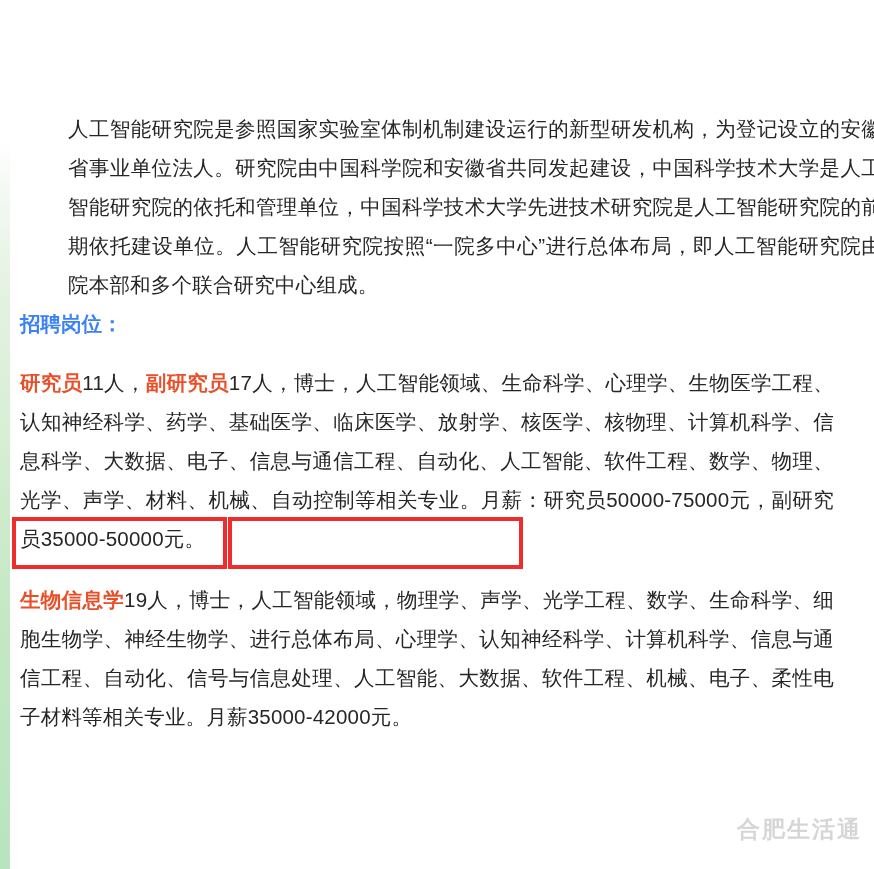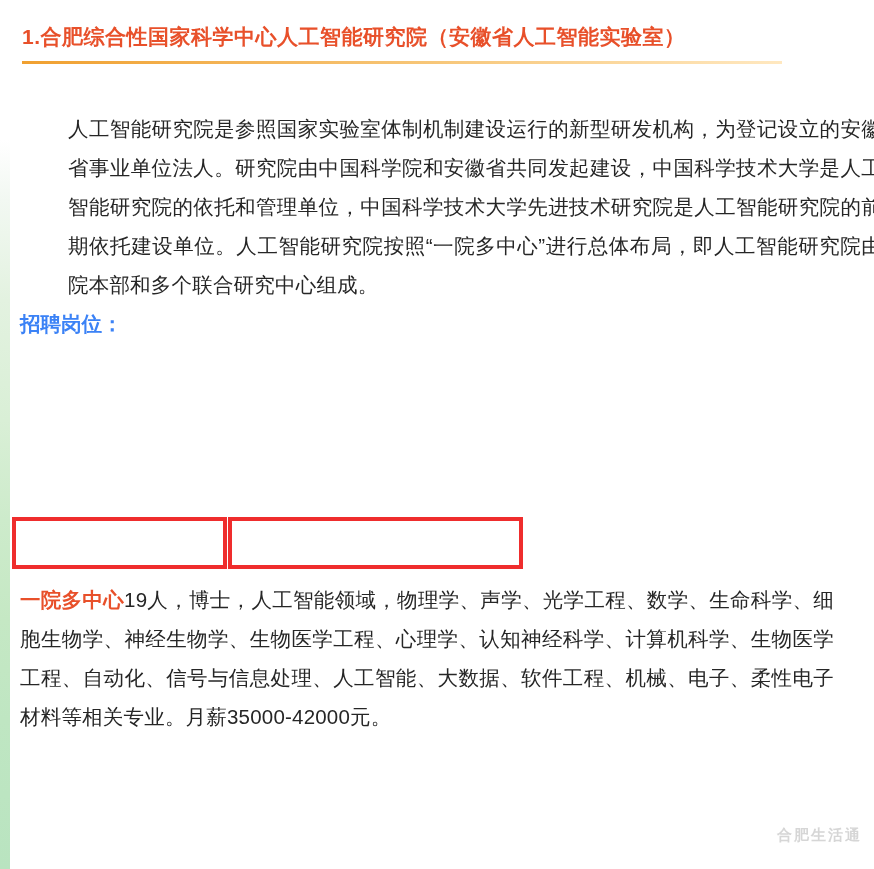--- a/index.html
+++ b/index.html
@@ -116,49 +116,46 @@
     top: 517px;
     width: 295px;
     height: 52px;
   }
 
   
   .watermark {
     position: absolute;
     right: 12px;
     bottom: 24px;
-    font-size: 15px;
+    font-size: 23px;
     font-weight: bold;
     color: #cfcfcf;
     letter-spacing: 2px;
     opacity: 0.85;
     user-select: none;
   }
 </style>
 </head>
 <body>
 
 <div class="left-stripe"></div>
 
 <div class="page">
 
-  <div class="heading-wrap">
-    <div class="heading">
-      <span>1.</span><span>合肥综合性国家科学中心人工智能研究院（安徽省人工智能实验室）</span>
-    </div>
-    <div class="heading-rule"></div>
-  </div>
 
   <div class="para" id="para-intro">人工智能研究院是参照国家实验室体制机制建设运行的新型研发机构，为登记设立的安徽省事业单位法人。研究院由中国科学院和安徽省共同发起建设，中国科学技术大学是人工智能研究院的依托和管理单位，中国科学技术大学先进技术研究院是人工智能研究院的前期依托建设单位。人工智能研究院按照“一院多中心”进行总体布局，即人工智能研究院由院本部和多个联合研究中心组成。</div>
 
   <div class="section-label">招聘岗位：</div>
 
+  <div class="para" id="para-researcher">
+    <span class="hl-orange">研究员</span><span>11人，</span><span class="hl-orange">副研究员</span><span>17人，博士，人工智能领域、生命科学、心理学、生物医学工程、认知神经科学、药学、基础医学、临床医学、放射学、核医学、核物理、计算机科学、信息科学、大数据、电子、信息与通信工程、自动化、人工智能、软件工程、数学、物理、光学、声学、材料、机械、自动控制等相关专业。月薪：研究员50000-75000元，副研究员35000-50000元。</span>
+  </div>
 
   <div class="para" id="para-special">
-    <span class="hl-orange">一院多中心</span><span>19人，博士，人工智能领域，物理学、声学、光学工程、数学、生命科学、细胞生物学、神经生物学、生物医学工程、心理学、认知神经科学、计算机科学、生物医学工程、自动化、信号与信息处理、人工智能、大数据、软件工程、机械、电子、柔性电子材料等相关专业。月薪35000-42000元。</span>
+    <span class="hl-orange">生物信息学</span><span>19人，博士，人工智能领域，物理学、声学、光学工程、数学、生命科学、细胞生物学、神经生物学、进行总体布局、心理学、认知神经科学、计算机科学、信息与通信工程、自动化、信号与信息处理、人工智能、大数据、软件工程、机械、电子、柔性电子材料等相关专业。月薪35000-42000元。</span>
   </div>
 
 
   <div class="redbox" id="redbox-left"></div>
   <div class="redbox" id="redbox-right"></div>
 
   <div class="watermark">合肥生活通</div>
 
 </div>
 

